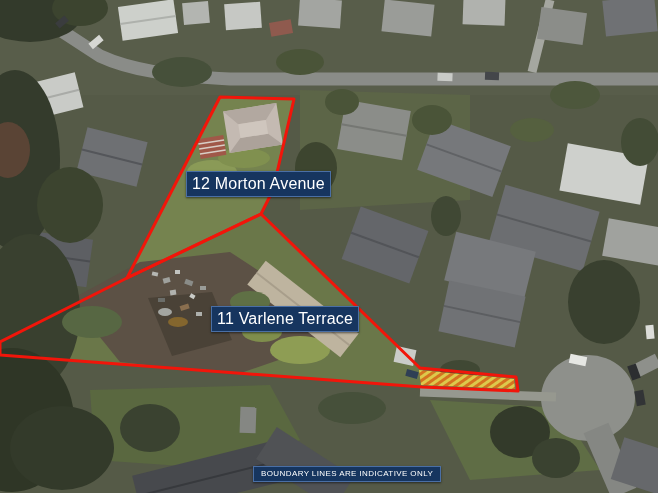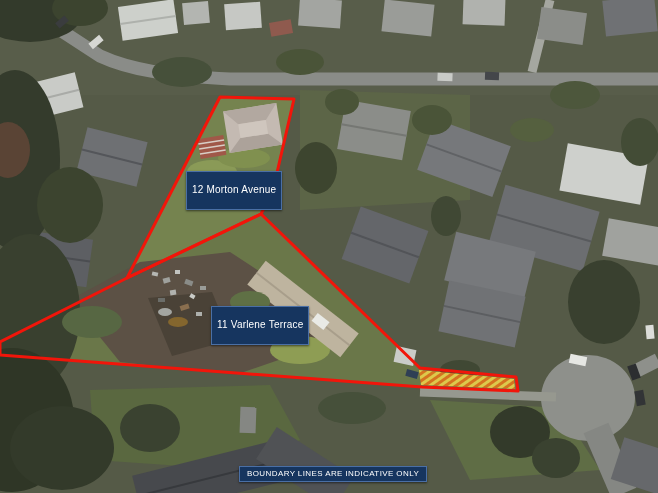--- a/index.html
+++ b/index.html
@@ -12,24 +12,24 @@
   .navy-box{
     position:absolute;
     color:#fff;
     background:#16355f;
     border:1px solid #4a6fa5;
     white-space:nowrap;
     box-sizing:border-box;
     box-shadow:0 1px 2px rgba(0,0,0,.55);
     line-height:1.25;
   }
-  .parcel-label{font-size:10px;padding:12px 5px;letter-spacing:.2px;}
+  .parcel-label{font-size:16px;padding:2px 5px;letter-spacing:.2px;}
   #label-morton{left:186px;top:171px;}
   #label-varlene{left:187px;top:306px;}
-  .banner{left:239px;top:466px;font-size:8px;padding:2px 7px;letter-spacing:.4px;}
+  .banner{left:253px;top:466px;font-size:8px;padding:2px 7px;letter-spacing:.4px;}
 </style>
 </head>
 <body>
 
 <div class="stage">
 
   <svg width="658" height="493" viewBox="0 0 658 493">
     <defs>
       <pattern id="hatchPat" width="6" height="6" patternUnits="userSpaceOnUse" patternTransform="rotate(55)">
         <rect id="hatch-base" width="6" height="6" fill="#ddc94b"></rect>

